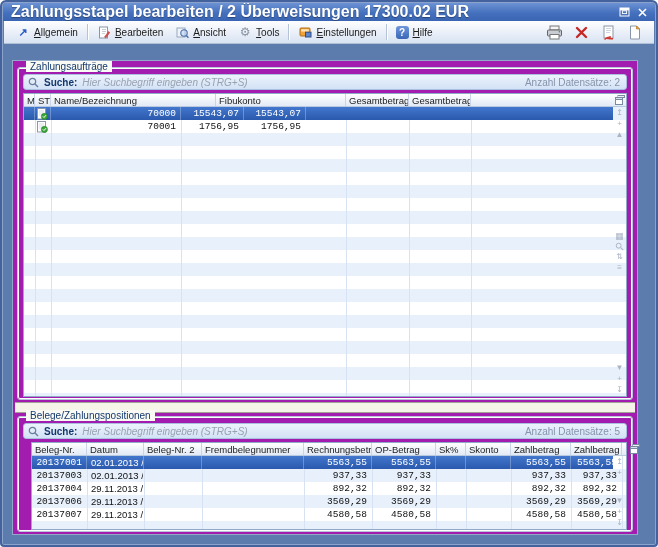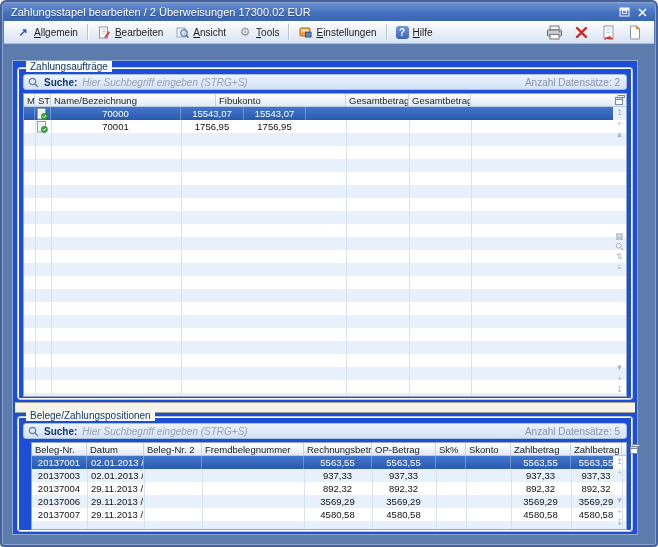--- a/index.html
+++ b/index.html
@@ -12,21 +12,21 @@
     box-shadow:inset 0 0 0 1px #8ba3cb;
     overflow:hidden;
   }
   
   .titlebar{
     position:absolute; left:1px; top:1px; right:1px; height:18px;
     background:linear-gradient(180deg,#6d92d4 0%,#4470bd 55%,#3a65b2 100%);
     border-radius:4px 4px 0 0;
     display:flex; align-items:center; padding:0 5px 0 8px;
   }
-  .titlebar .title{ color:#fff; font-size:11px; font-weight:normal; text-shadow:0 1px 1px rgba(0,0,0,.35); flex:1 1 auto; white-space:nowrap; overflow:hidden;}
+  .titlebar .title{ color:#fff; font-size:16px; font-weight:bold; text-shadow:0 1px 1px rgba(0,0,0,.35); flex:1 1 auto; white-space:nowrap; overflow:hidden;}
   .winbtn{ width:15px; height:13px; margin-left:3px; display:flex; align-items:center; justify-content:center; cursor:default;}
   .winbtn svg{ display:block; }
   
   .menubar{
     position:absolute; left:2px; top:19px; right:2px; height:23px;
     background:linear-gradient(180deg,#fefeff 0%,#e9eff8 55%,#d8e3f2 100%);
     border-bottom:1px solid #aebfd6;
     display:flex; align-items:center; padding:0 6px;
   }
   .menu-item{ display:flex; align-items:center; gap:4px; padding:2px 6px; font-size:10px; color:#1b1b1b; cursor:default; white-space:nowrap;}
@@ -38,21 +38,21 @@
   .tool-btn{ width:18px; height:17px; display:flex; align-items:center; justify-content:center; cursor:default;}
   
   .tab{
     position:absolute; left:12px; top:45px; height:14px; padding:1px 8px 0 8px;
     background:#f7f7f0; border:1px solid #93a9c9; border-bottom:none;
     border-radius:3px 3px 0 0;
     font-size:9.5px; color:#1c2a42; display:flex; align-items:center; z-index:3;
   }
   .tabpage{
     position:absolute; left:10px; top:58px; width:626px; height:475px;
-    background:#1d4ed8; border:1px solid #93a9c9; z-index:2;
+    background:#a21caf; border:1px solid #93a9c9; z-index:2;
   }
   
   .groupbox{ position:absolute; left:4px; width:616px; border:1px solid #b9c6d8; border-radius:3px; box-shadow:inset 0 0 0 1px #ffffff;}
   .groupbox .gb-label{
     position:absolute; top:-7px; left:8px; padding:0 4px; background:#fafaf4;
     font-size:10px; color:#16396e; white-space:nowrap;
   }
   #gb1{ top:6px;  height:333px; }
   #gb2{ top:355px; height:116px; }
   .splitter{
@@ -80,21 +80,21 @@
   .gbody{ position:relative; width:100%; }
   #grid1 .gbody{ height:289px; background:repeating-linear-gradient(180deg,#e8f0fb 0 13px,#ffffff 13px 26px); }
   #grid2 .gbody{ height:73px;  background:repeating-linear-gradient(180deg,#ffffff 0 13px,#e8f0fb 13px 26px); }
   .vlines{ position:absolute; inset:0; pointer-events:none; }
   .vline{ position:absolute; top:0; bottom:0; width:1px; background:#d7e2f2; }
   .rows{ position:absolute; left:0; top:0; right:13px; }
   .grow{ display:flex; height:13px; background:transparent; }
   .grow.selected{ background:linear-gradient(180deg,#4277cd,#2a59ad); color:#fff; }
   .gcell{ font-size:9.5px; color:#111; padding:1px 4px 0 4px; white-space:nowrap; overflow:hidden; flex:0 0 auto; border-right:1px solid transparent;}
   .grow.selected .gcell{ color:#fff; border-right-color:rgba(255,255,255,.28); }
-  .gcell.num{ text-align:center; }
+  .gcell.num{ text-align:right;font-family:Liberation Mono, monospace; }
   .gcell.fill{ flex:1 1 auto; border-right:none;}
   .gcell.icon{ padding:0 1px; display:flex; align-items:center; justify-content:center;}
   
   .navstrip{
     position:absolute; right:0; top:0; bottom:0; width:13px;
     display:flex; flex-direction:column; align-items:center; justify-content:space-between;
     padding:1px 0; font-size:8px; color:#a9b4c4; line-height:10px;
   }
   .navgroup{ display:flex; flex-direction:column; align-items:center; gap:1px; }
   .navgroup span{ cursor:default; }

